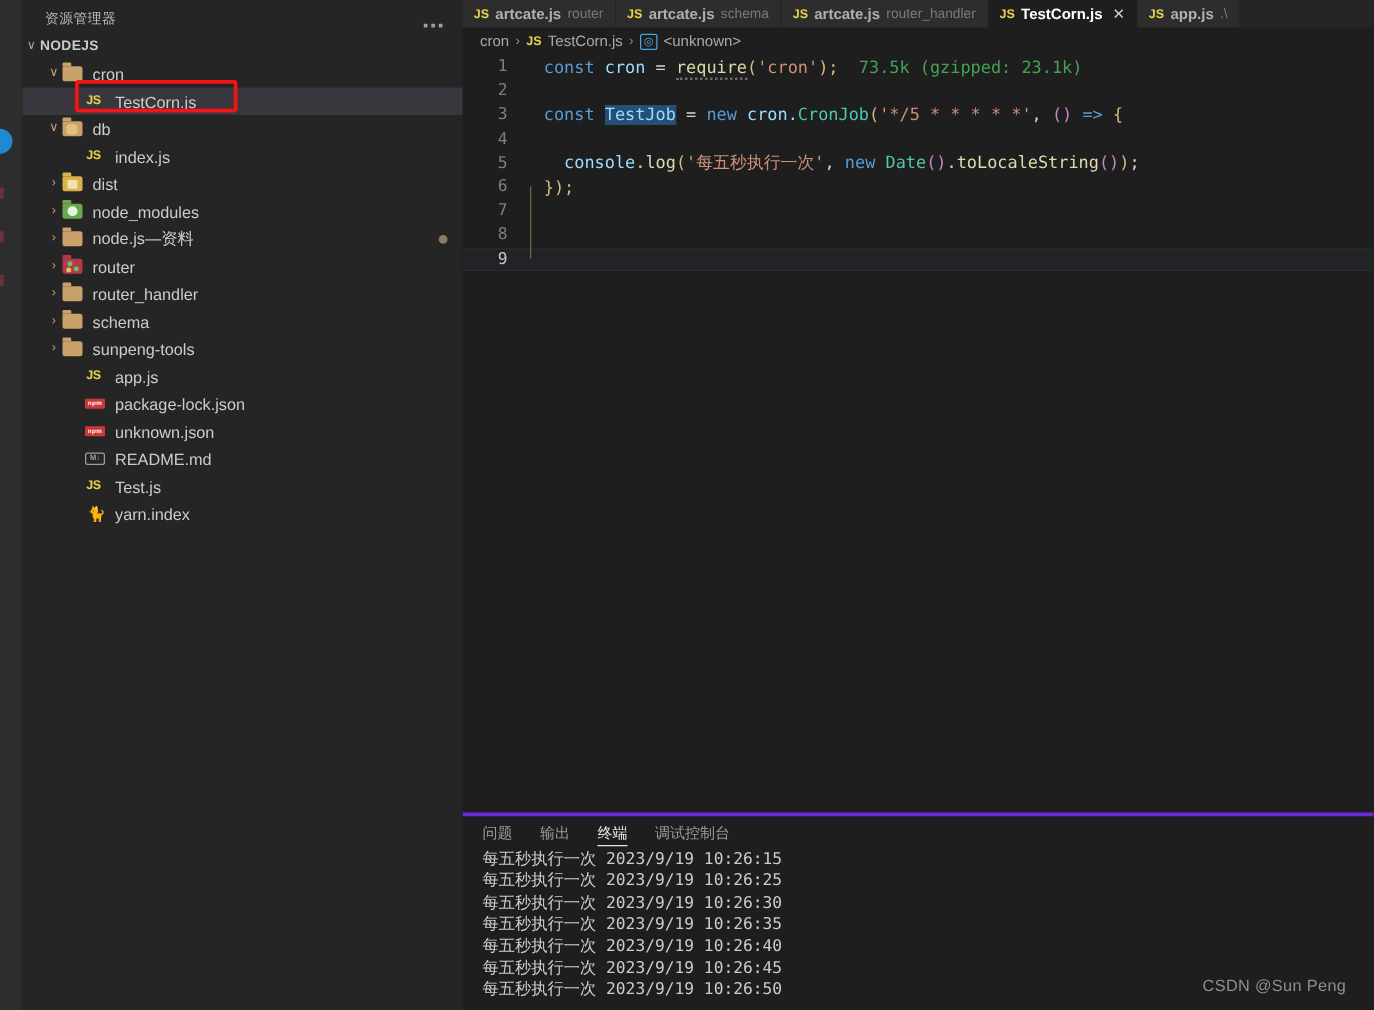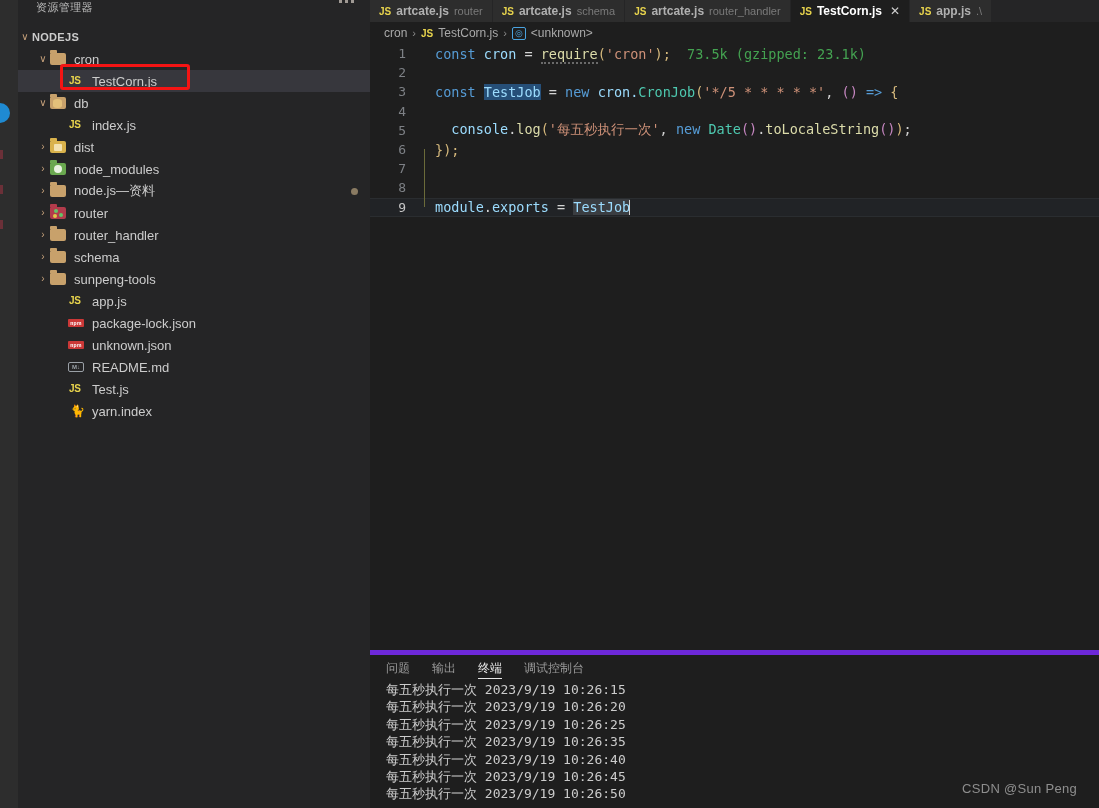--- a/index.html
+++ b/index.html
@@ -22,21 +22,21 @@
     background: #1f8ad2;
   }
   .edge-mark { position: absolute; left: 0; width: 3px; height: 9px; background: #6b3038; }
 
   
   .sidebar {
     width: 352px; flex: 0 0 352px; height: 808px;
     background: #252526; position: relative;
   }
   .sb-header {
-    height: 22px; display: flex; align-items: flex-start;
+    height: 22px; display: flex; align-items: flex-end;
     padding: 0 12px 0 18px; justify-content: space-between;
   }
   .sb-title {
     font-size: 11px; color: #bbbbbb; letter-spacing: .4px;
   }
   .sb-dots { display: flex; gap: 3px; padding-right: 4px; }
   .sb-dots i { width: 3px; height: 3px; background: #a09a94; display: block; }
 
   .tree { padding-top: 4px; }
   .row {
@@ -147,21 +147,21 @@
   .c { color: #6a9955; }     
   .ann { color: #44a251; }   
   .sel { background: #264f78; }
   .selw { background: #3a3d41; }
   .caret { display:inline-block; width:1px; height:15px; background:#cfcfcf;
            vertical-align:-3px; margin-left:-1px; }
   .squig { border-bottom: 2px dotted #6a6a6a; }
 
   
   .panel { flex: 0 0 158px; height: 158px; background: #1e1e1e;
-           border-top: 5px solid #6d28d9; display: flex; flex-direction: column; }
+           border-top: 3px solid #6d28d9; display: flex; flex-direction: column; }
   .panel-tabs { height: 26px; display: flex; align-items: center; gap: 22px;
                 padding-left: 16px; flex: 0 0 26px; }
   .ptab { font-size: 12px; color: #9a9a9a; position: relative; height: 26px;
           display: flex; align-items: center; }
   .ptab.active { color: #e7e7e7; }
   .ptab.active::after { content:""; position:absolute; left:0; right:0; bottom:2px;
                         height:1px; background:#e7e7e7; }
   .term { flex: 1 1 auto; padding-left: 16px; overflow: hidden;
           font-family: "DejaVu Sans Mono", monospace; font-size: 13px;
           color: #cccccc; }
@@ -401,35 +401,34 @@
         <span class="code"></span>
       </div>
 
       <div class="cline">
         <span class="gut">8</span>
         <span class="code"></span>
       </div>
 
       <div class="cline cur">
         <span class="gut">9</span>
-        <span class="code"><span class="v">module</span><span class="p">.</span><span class="v">exports</span> <span class="p">=</span> <span class="v selw">TestJob</span><span class="caret"></span></span>
       </div>
     </div>
 
     <div class="panel">
       <div class="panel-tabs" id="panel-tabs">
           <div class="ptab">问题</div>
           <div class="ptab">输出</div>
           <div class="ptab active">终端</div>
           <div class="ptab">调试控制台</div>
         </div>
       <div class="term" id="terminal">
           <div class="tline">每五秒执行一次 2023/9/19 10:26:15</div>
-          <div class="tline">每五秒执行一次 2023/9/19 10:26:20</div>
           <div class="tline">每五秒执行一次 2023/9/19 10:26:25</div>
+          <div class="tline">每五秒执行一次 2023/9/19 10:26:30</div>
           <div class="tline">每五秒执行一次 2023/9/19 10:26:35</div>
           <div class="tline">每五秒执行一次 2023/9/19 10:26:40</div>
           <div class="tline">每五秒执行一次 2023/9/19 10:26:45</div>
           <div class="tline">每五秒执行一次 2023/9/19 10:26:50</div>
         </div>
     </div>
   </div>
 
   <div class="watermark">CSDN @Sun  Peng</div>
 </div>

